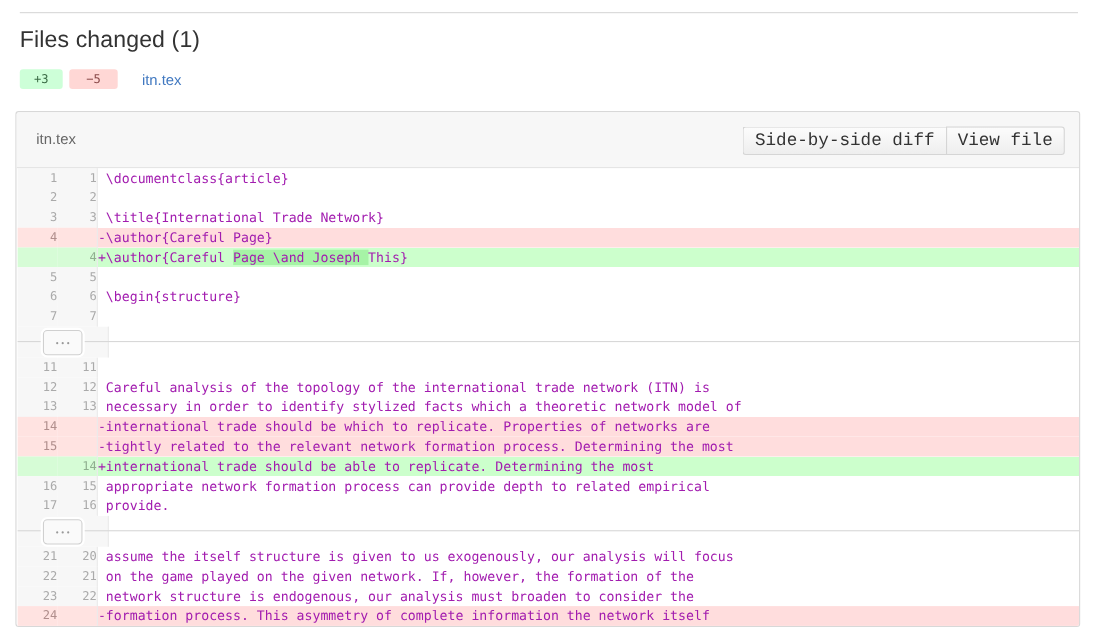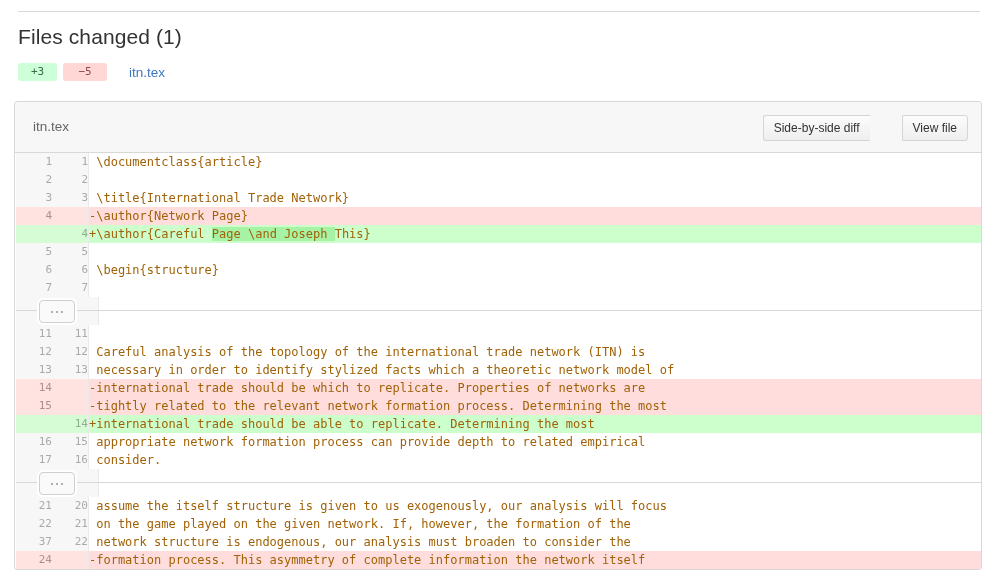--- a/index.html
+++ b/index.html
@@ -106,39 +106,38 @@
     font-size: 13.5px;
     color: #666666;
   }
   .btn-group {
     position: absolute;
     right: 13px;
     top: 13px;
     display: flex;
   }
   .btn {
-    font-family: Liberation Sans, sans-serif;
-    font-size: 12px;
+    font-family: Liberation Mono, monospace;
+    font-size: 16px;
     line-height: 24px;
     height: 24px;
     padding: 0 10px;
     color: #333333;
     background: linear-gradient(#fcfcfc, #eeeeee);
     border: 1px solid #d5d5d5;
     cursor: pointer;
     white-space: nowrap;
     box-sizing: content-box;
   }
   .btn:first-child {
     border-radius: 3px 0 0 3px;
     border-right: none;
   }
   .btn:last-child {
     border-radius: 0 3px 3px 0;
-    margin-left: 32px;
   }
 
   
   .diff-table {
     width: 100%;
     border-collapse: collapse;
     table-layout: fixed;
     font-family: "DejaVu Sans Mono", "Liberation Mono", monospace;
     font-size: 12px;
   }
@@ -158,21 +157,21 @@
     background: #f7f7f7;
     user-select: none;
     cursor: pointer;
   }
   .ln-old { border-left: 1px solid transparent; }
   .ln-new { border-right: 1px solid #eaeaea; }
   .code {
     padding-left: 8px;
     height: 18px;
     line-height: 18px;
-    color: #a16207;
+    color: #a21caf;
     white-space: pre;
     overflow: hidden;
     margin-top: 32px;
   }
 
   tr.row-del .ln { background: #ffe3e1; color: #b08e8c; }
   tr.row-del .code { background: #fdd; }
   tr.row-add .ln { background: #d6fcd6; color: #8fae8f; }
   tr.row-add .code { background: #cfc; }
 
@@ -267,21 +266,21 @@
             <td class="code"></td>
           </tr>
           <tr class="row-ctx">
             <td class="ln ln-old">3</td>
             <td class="ln ln-new">3</td>
             <td class="code"><span> \title{International Trade Network}</span></td>
           </tr>
           <tr class="row-del">
             <td class="ln ln-old">4</td>
             <td class="ln ln-new"></td>
-            <td class="code"><span>-\author{Network Page}</span></td>
+            <td class="code"><span>-\author{Careful Page}</span></td>
           </tr>
           <tr class="row-add">
             <td class="ln ln-old"></td>
             <td class="ln ln-new">4</td>
             <td class="code"><span>+\author{Careful </span><span class="word-hl-add">Page \and Joseph </span><span>This}</span></td>
           </tr>
           <tr class="row-ctx">
             <td class="ln ln-old">5</td>
             <td class="ln ln-new">5</td>
             <td class="code"></td>
@@ -342,21 +341,21 @@
             <td class="code"><span>+international trade should be able to replicate. Determining the most</span></td>
           </tr>
           <tr class="row-ctx">
             <td class="ln ln-old">16</td>
             <td class="ln ln-new">15</td>
             <td class="code"><span> appropriate network formation process can provide depth to related empirical</span></td>
           </tr>
           <tr class="row-ctx">
             <td class="ln ln-old">17</td>
             <td class="ln ln-new">16</td>
-            <td class="code"><span> consider.</span></td>
+            <td class="code"><span> provide.</span></td>
           </tr>
           <tr class="hunk-row">
             <td colspan="3">
               <div class="hunk-wrap">
                 <div class="hunk-gutter-bg"></div>
                 <div class="hunk-line"></div>
                 <div class="expander">
                   <span class="dots">
                     <i></i>
                     <i></i>
@@ -370,21 +369,21 @@
             <td class="ln ln-old">21</td>
             <td class="ln ln-new">20</td>
             <td class="code"><span> assume the itself structure is given to us exogenously, our analysis will focus</span></td>
           </tr>
           <tr class="row-ctx">
             <td class="ln ln-old">22</td>
             <td class="ln ln-new">21</td>
             <td class="code"><span> on the game played on the given network. If, however, the formation of the</span></td>
           </tr>
           <tr class="row-ctx">
-            <td class="ln ln-old">37</td>
+            <td class="ln ln-old">23</td>
             <td class="ln ln-new">22</td>
             <td class="code"><span> network structure is endogenous, our analysis must broaden to consider the</span></td>
           </tr>
           <tr class="row-del">
             <td class="ln ln-old">24</td>
             <td class="ln ln-new"></td>
             <td class="code"><span>-formation process. This asymmetry of complete information the network itself</span></td>
           </tr>
         </tbody>
     </table>

